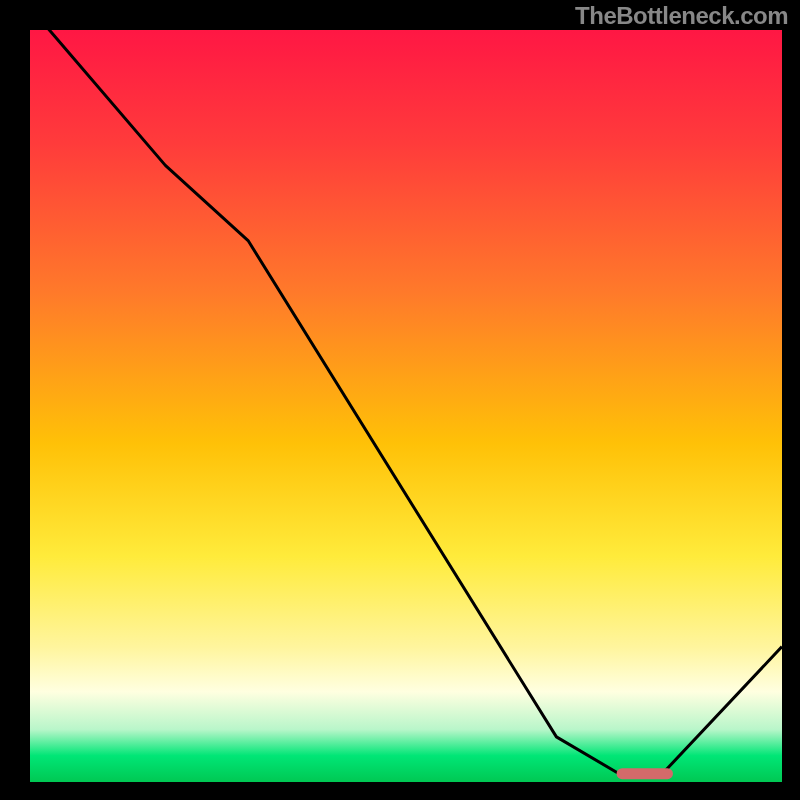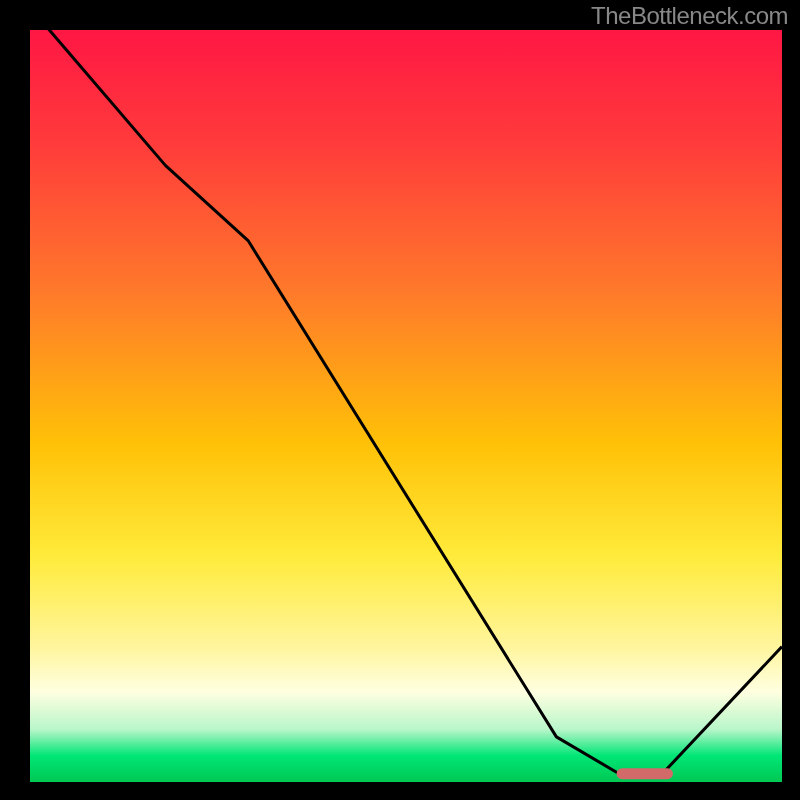--- a/index.html
+++ b/index.html
@@ -14,21 +14,21 @@
   .chart-wrapper {
     position: relative;
     width: 800px;
     height: 800px;
   }
   .watermark {
     position: absolute;
     top: 2px;
     right: 12px;
     font-size: 24px;
-    font-weight: 400;
+    font-weight: 700;
     color: #888;
     letter-spacing: -0.5px;
   }
   svg {
     display: block;
   }
 </style>
 </head>
 <body>
 

